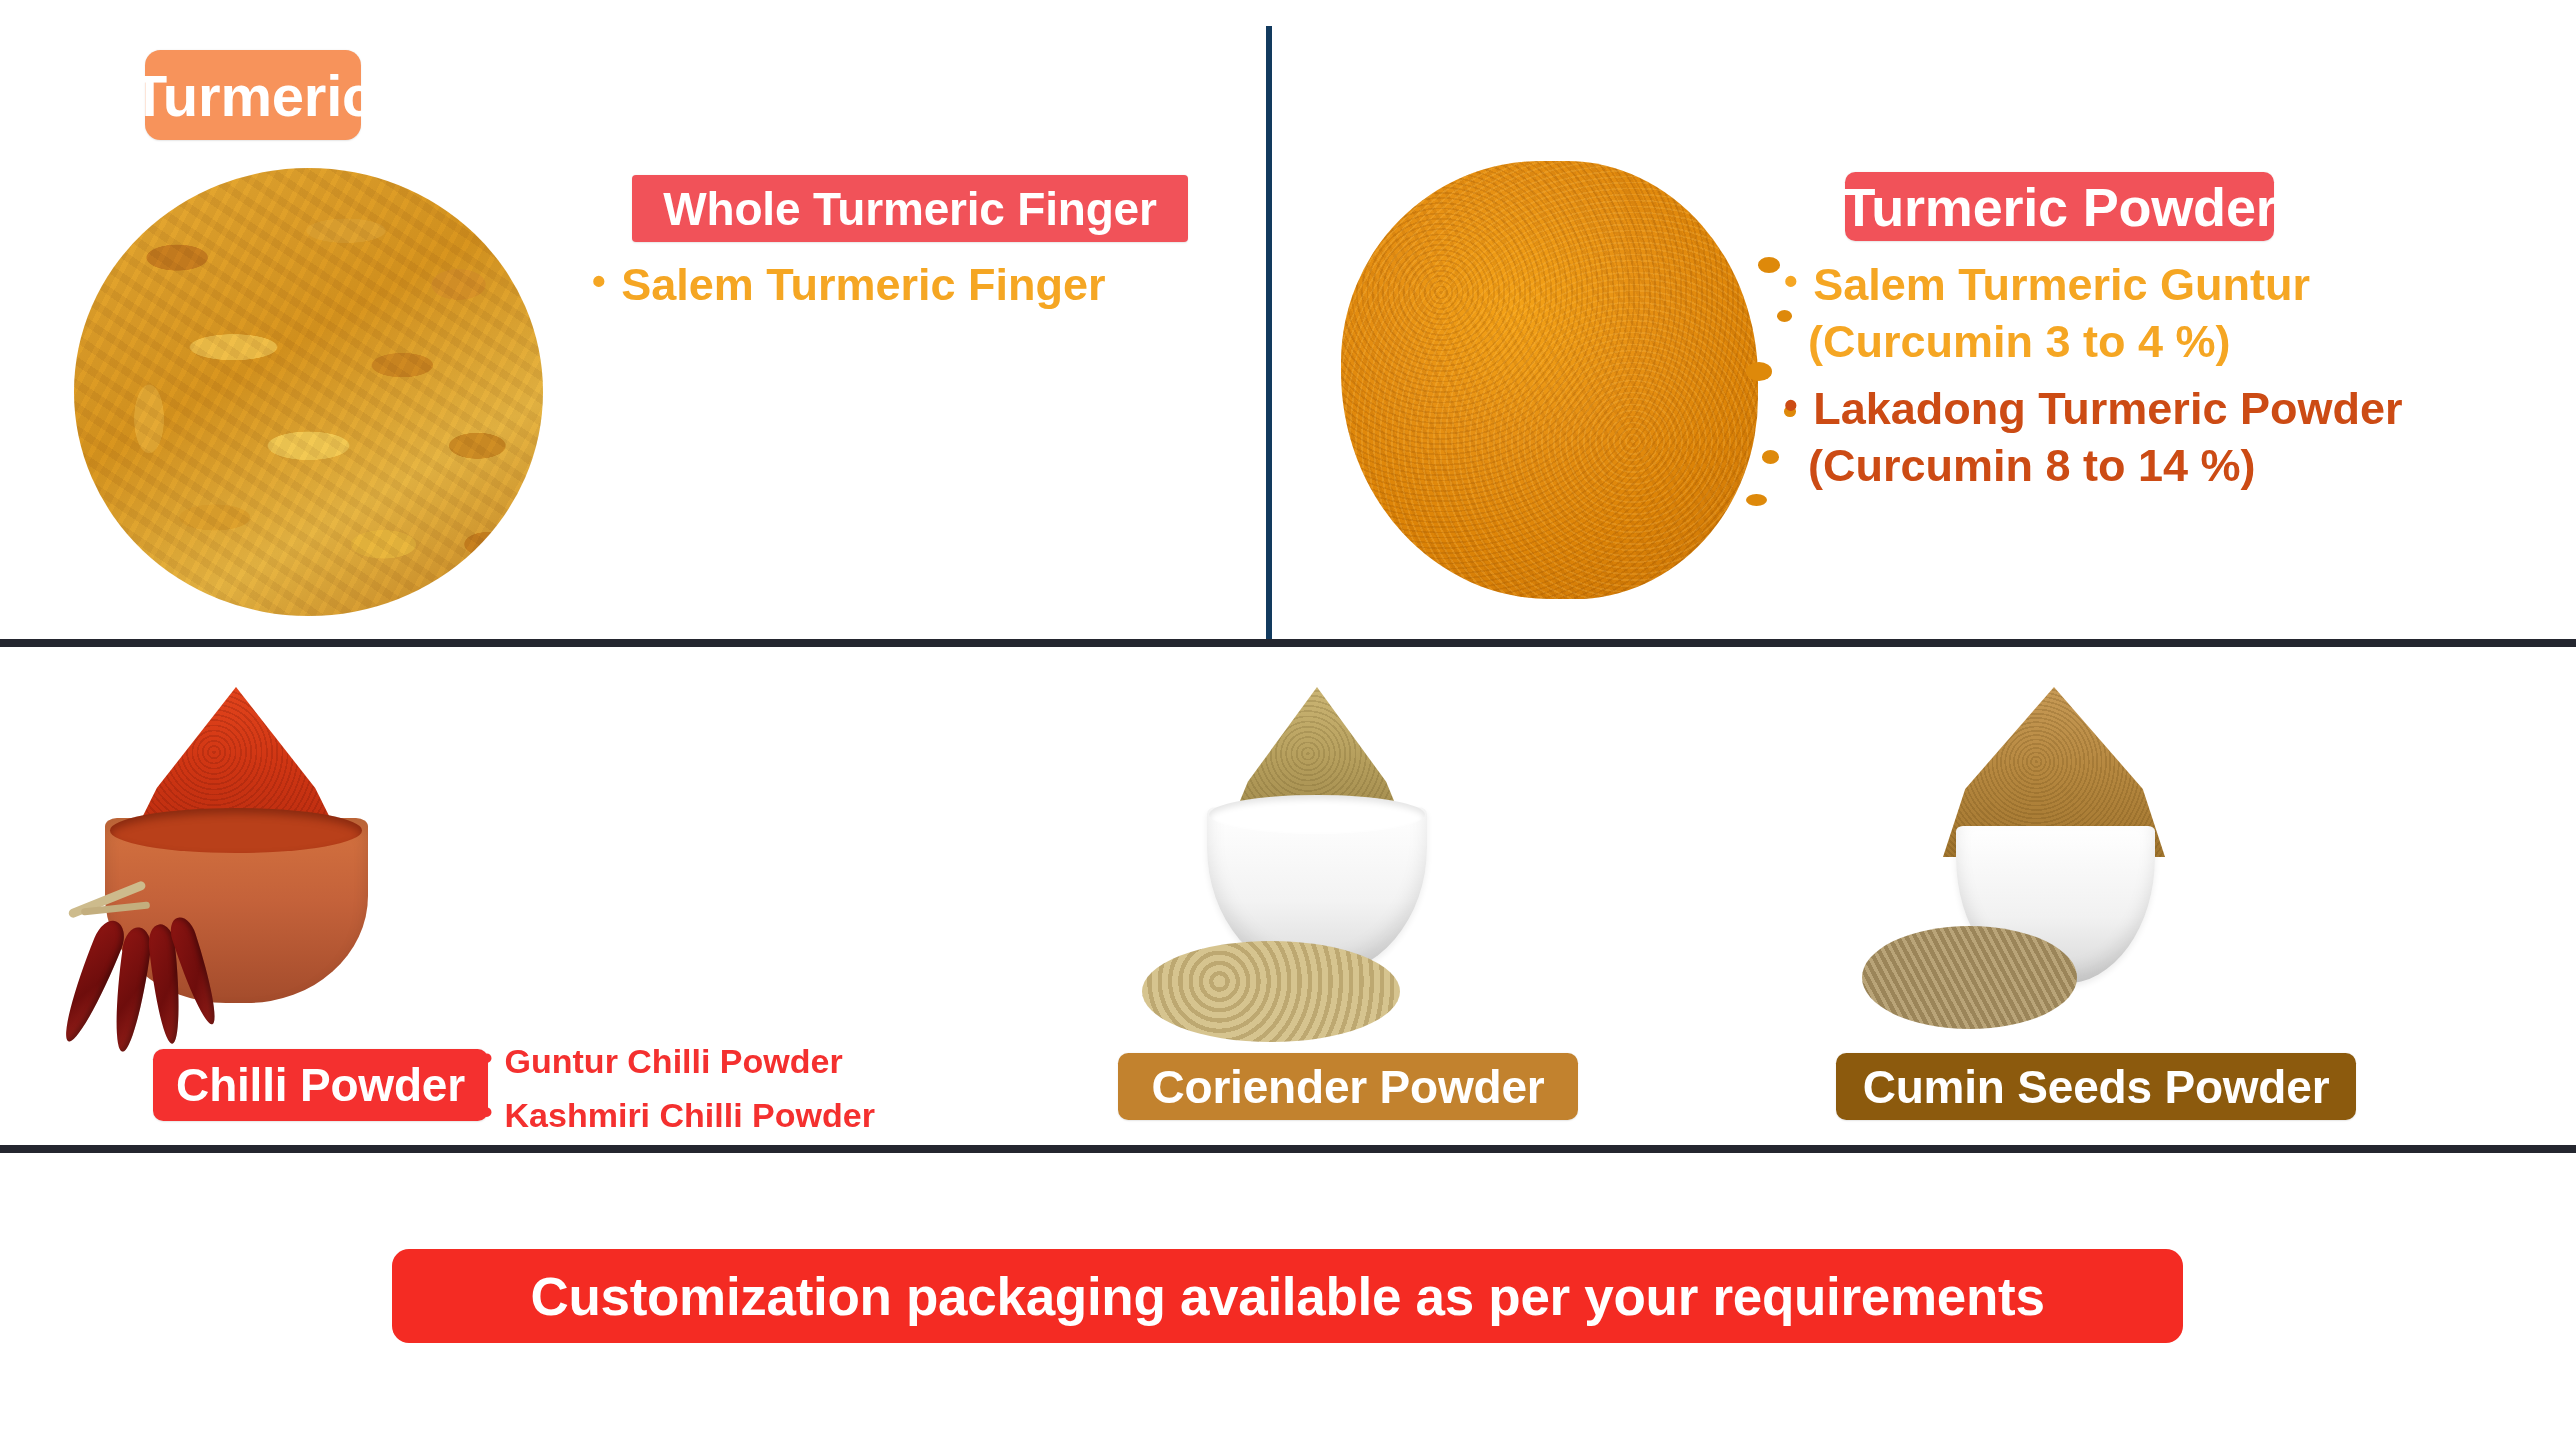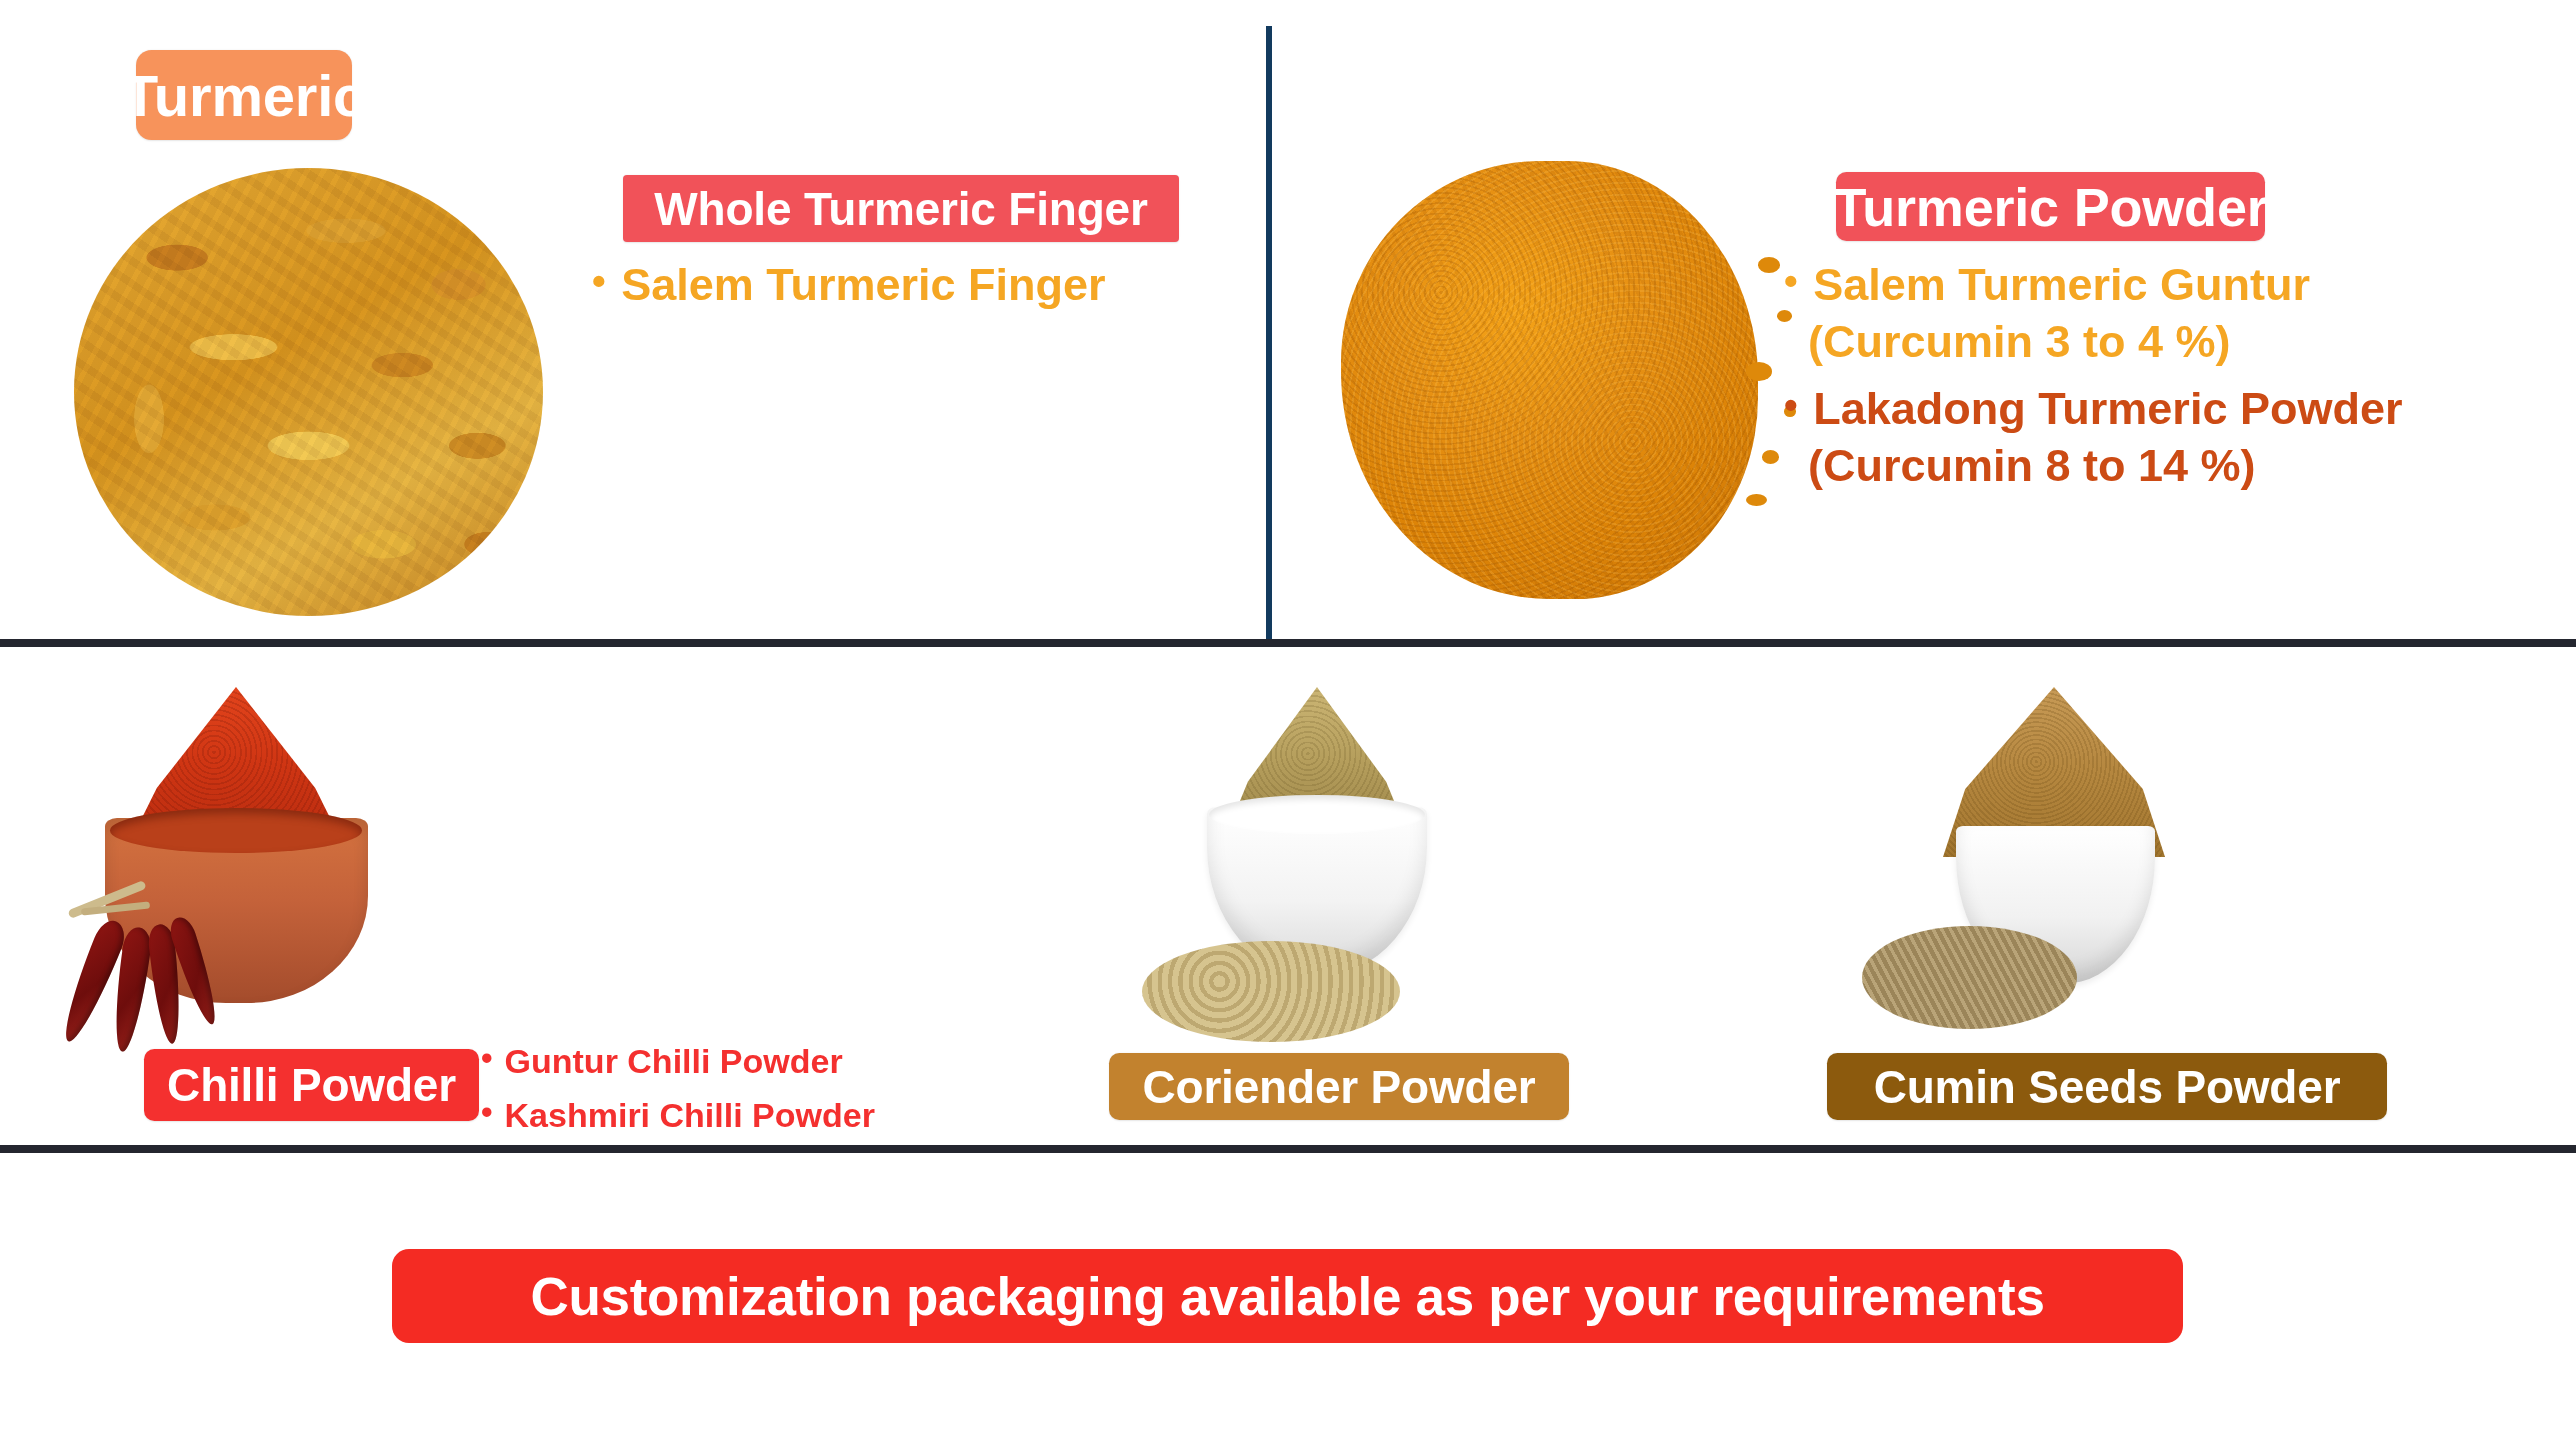--- a/index.html
+++ b/index.html
@@ -16,27 +16,28 @@
   .hrule.r1{top:639px;}
   .hrule.r2{top:1145px;}
   .vrule{position:absolute;left:1266px;top:26px;width:6px;height:617px;background:#123a5e;}
 
   
   .badge{
     position:absolute;display:flex;align-items:center;justify-content:center;
     color:#ffffff;font-weight:700;white-space:nowrap;
     border-radius:12px;letter-spacing:-0.2px;
     box-shadow:0 0.9px 1.7px rgba(0,0,0,.10);
+    margin-left:9px;
   }
   .badge-turmeric{left:136px;top:50px;width:216px;height:90px;background:#f7935b;font-size:58px;border-radius:15.5px;}
   .badge-whole   {left:623px;top:175px;width:556px;height:67px;background:#f15259;font-size:46px;border-radius:4px;}
   .badge-tpowder {left:1836px;top:172px;width:429px;height:69px;background:#f15259;font-size:54px;border-radius:10.3px;}
   .badge-chilli  {left:144px;top:1049px;width:335px;height:72px;background:#f4302f;font-size:46px;border-radius:10.3px;}
   .badge-coriender{left:1109px;top:1053px;width:460px;height:67px;background:#c2822e;font-size:46px;border-radius:10.3px;}
-  .badge-cumin   {left:1827px;top:1053px;width:560px;height:67px;background:#8c5a0d;font-size:46px;border-radius:10.3px;}
+  .badge-cumin   {left:1827px;top:1053px;width:520px;height:67px;background:#8c5a0d;font-size:46px;border-radius:10.3px;}
 
   
   .bullets{position:absolute;}
   .bullet-row{display:flex;align-items:flex-start;font-weight:700;white-space:nowrap;}
   .bullet-dot{flex:0 0 auto;margin-right:15.5px;line-height:1;}
   .bullet-text{line-height:1.18;}
   .sub-line{font-weight:700;white-space:nowrap;}
 
   .list-whole{left:592px;top:258px;font-size:45px;color:#f5a623;}
   .list-whole .bullet-dot{font-size:39px;margin-top:3.4px;}

